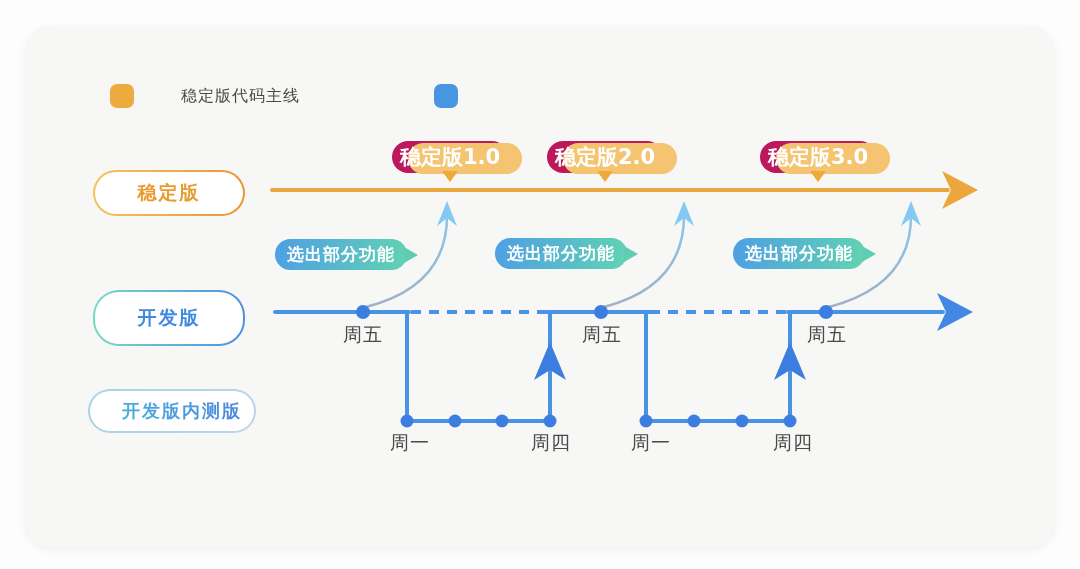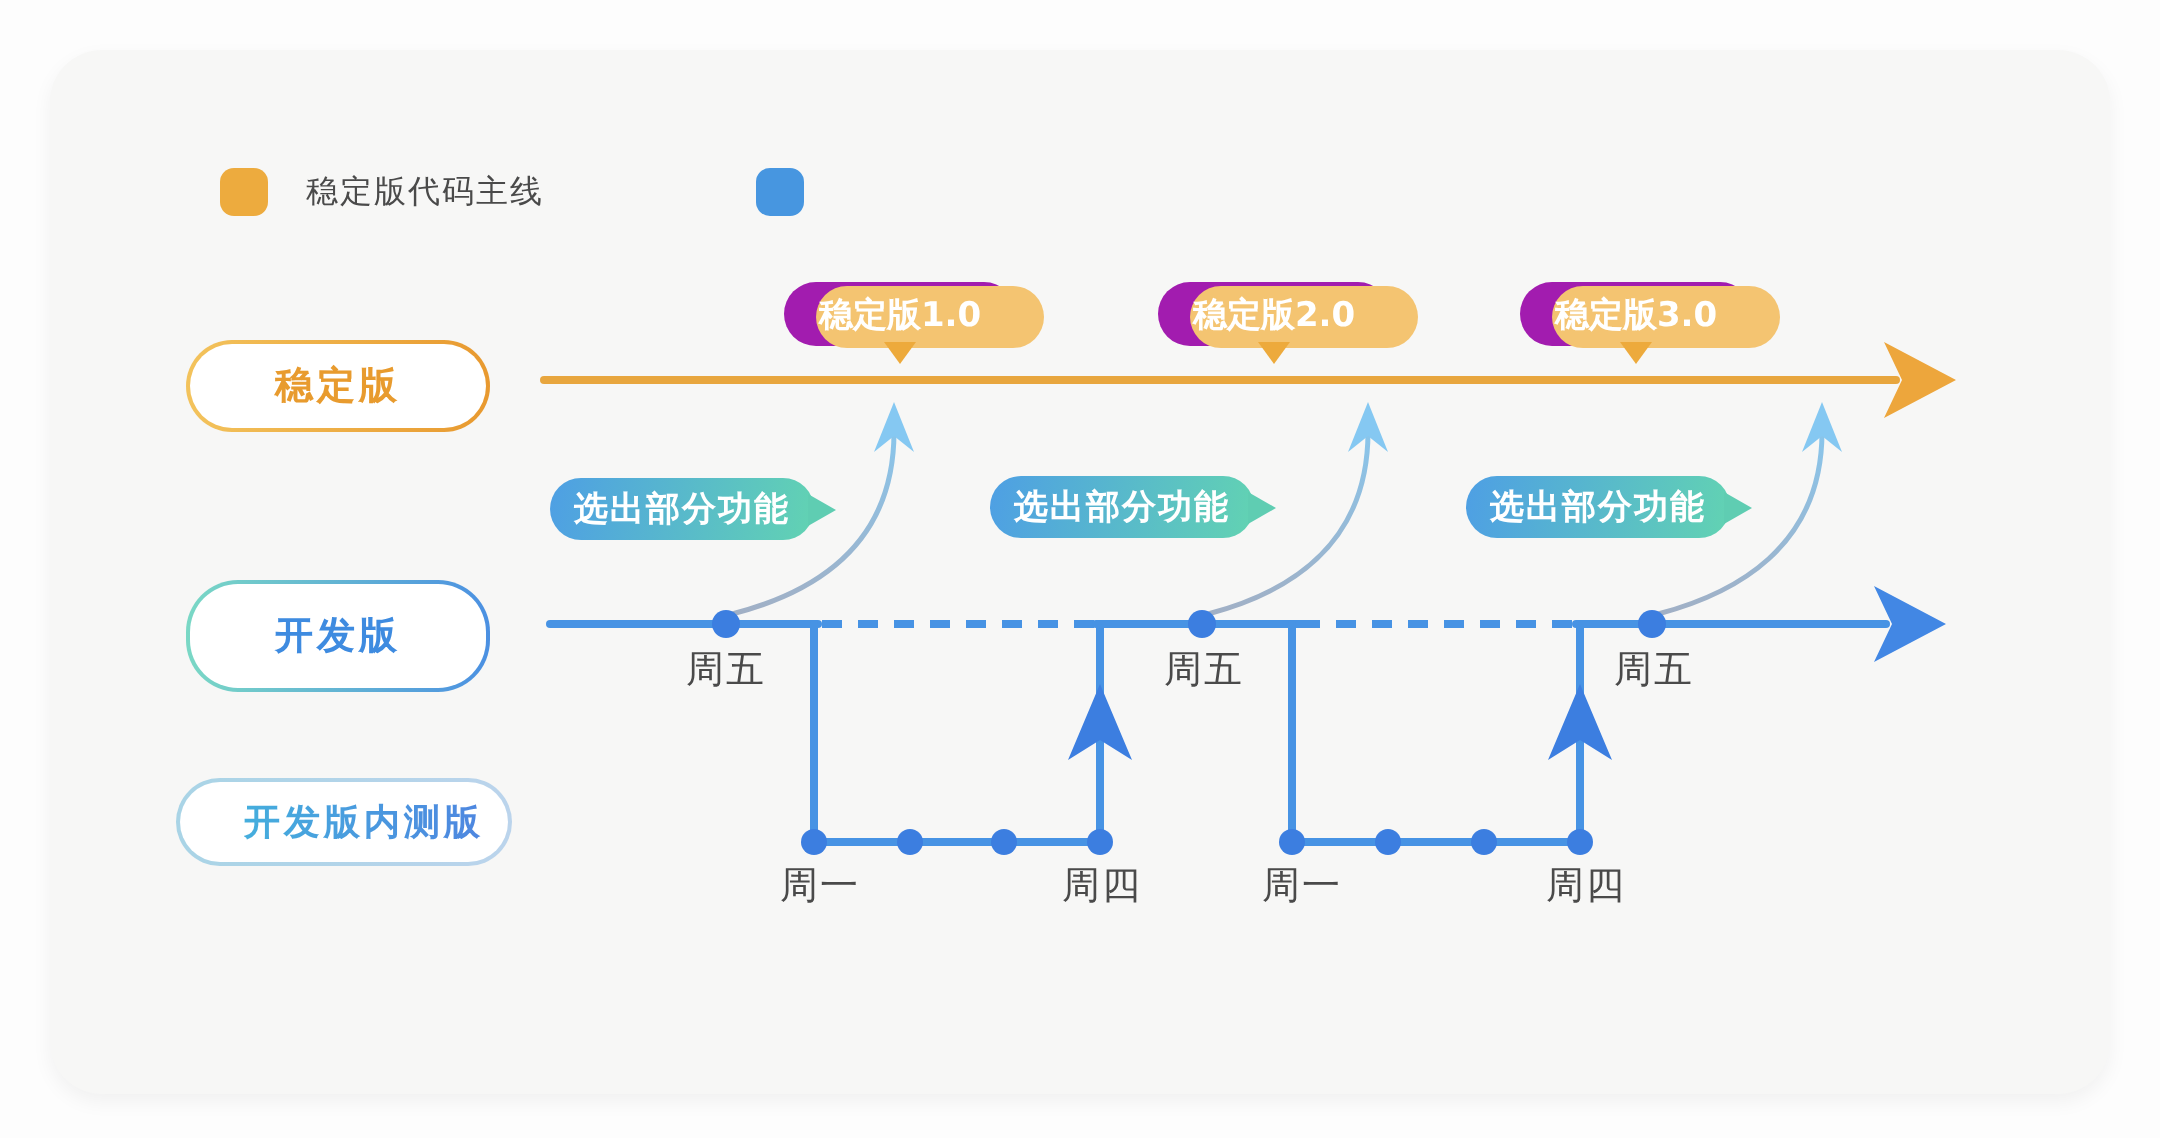--- a/index.html
+++ b/index.html
@@ -12,21 +12,21 @@
   }
   .card {
     position: absolute;
     left: 25px; top: 25px;
     width: 1030px; height: 522px;
     background: #F7F7F6;
     border-radius: 26px;
     box-shadow: 0 4px 10px rgba(0,0,0,0.05);
   }
   
-  .legend { position: absolute; left: 110px; top: 84px; display: flex; align-items: center; }
+  .legend { position: absolute; left: 110px; top: 84px; display: flex; align-items: center; gap: 28px; }
   .legend-swatch { width: 24px; height: 24px; border-radius: 7px; flex: 0 0 auto; }
   .legend-swatch.orange { background: #EDAB3E; }
   .legend-swatch.blue { background: #4796E0; margin-left: 106px; }
   .legend-label { font-size: 16px; color: #4A4A4A; margin-left: 19px; letter-spacing: 1px; }
   
   .lane-pill {
     position: absolute;
     display: flex; align-items: center; justify-content: center;
     background: linear-gradient(#fff,#fff) padding-box, linear-gradient(90deg,#F3C35C,#E8992F) border-box;
     border: 2px solid transparent;
@@ -46,24 +46,24 @@
   .pill-beta .grad-text {
     background: linear-gradient(90deg,#45AEDD,#4E86E0);
     -webkit-background-clip: text; background-clip: text;
     color: transparent;
     margin-left: 20px;
   }
   
   .release-badge {
     position: absolute;
     top: 141px; width: 116px; height: 32px;
-    background: #a21caf;
+    background: #be185d;
     border-radius: 17px;
     display: flex; align-items: center; justify-content: center;
-    color: #fff; font-size: 17px; font-weight: bold;
+    color: #fff; font-size: 21px; font-weight: bold;
     z-index: 2;
   }
   .release-badge::before {
     content: ""; position: absolute;
     top: 2px; bottom: -1px; left: 16px; right: -14px;
     background: #F4C471; border-radius: 17px; z-index: -1;
   }
   .release-badge::after {
     content: ""; position: absolute;
     top: 100%; left: 50%; transform: translateX(-50%); margin-top: -2px;
@@ -174,21 +174,21 @@
   <g>
     <circle cx="363" cy="312" r="7" fill="#3C7EE0"></circle>
     <circle cx="601" cy="312" r="7" fill="#3C7EE0"></circle>
     <circle cx="826" cy="312" r="7" fill="#3C7EE0"></circle>
   </g>
 </svg>
 
 <div class="release-badge" style="left:392px">
   <span>稳定版1.0</span>
 </div>
-<div class="release-badge" style="left:579px">
+<div class="release-badge" style="left:547px">
   <span>稳定版2.0</span>
 </div>
 <div class="release-badge" style="left:760px">
   <span>稳定版3.0</span>
 </div>
 
 <div class="feature-badge" style="left:275px; top:239px">
   <span>选出部分功能</span>
 </div>
 <div class="feature-badge" style="left:495px; top:238px">

